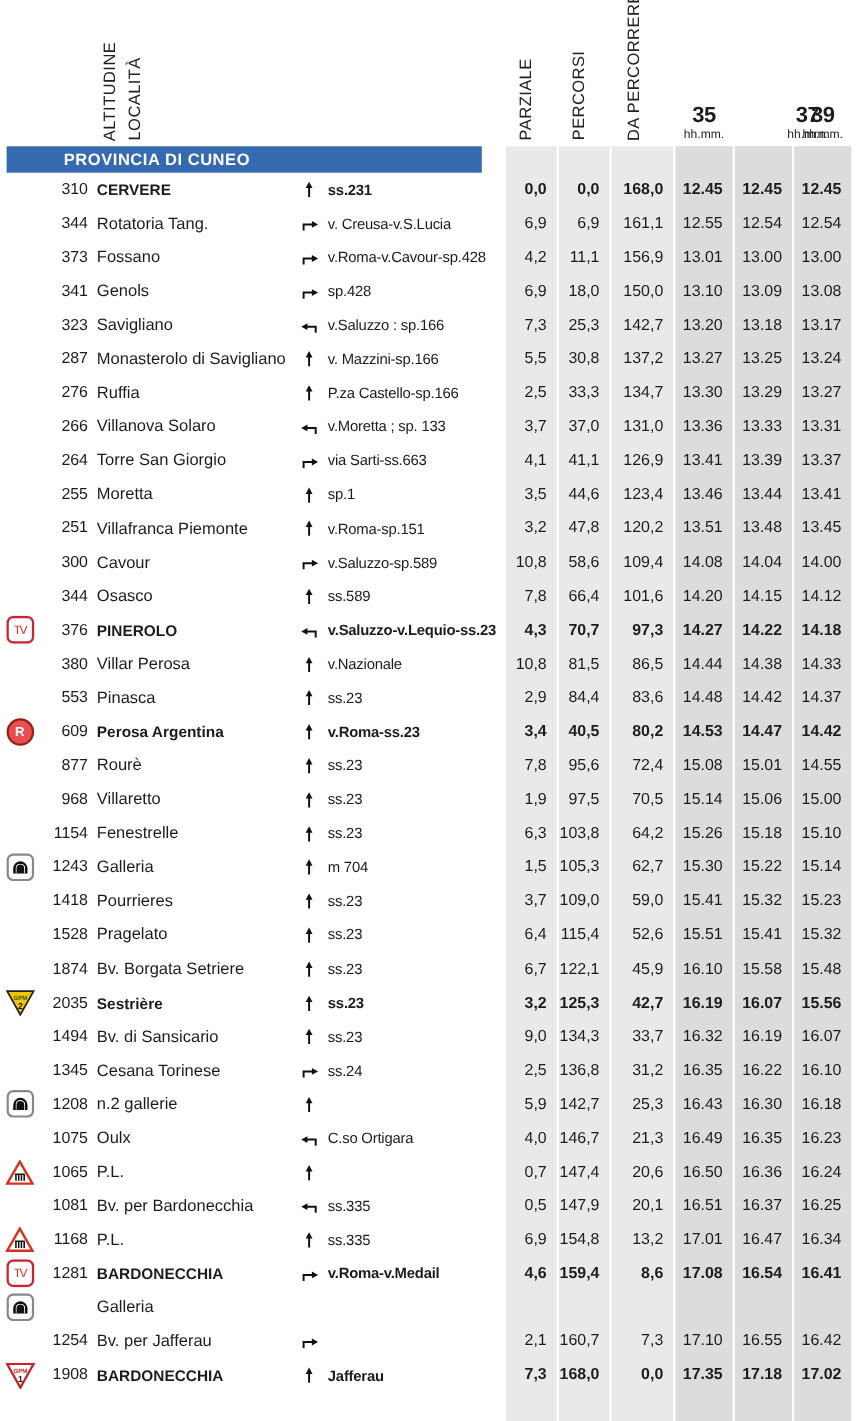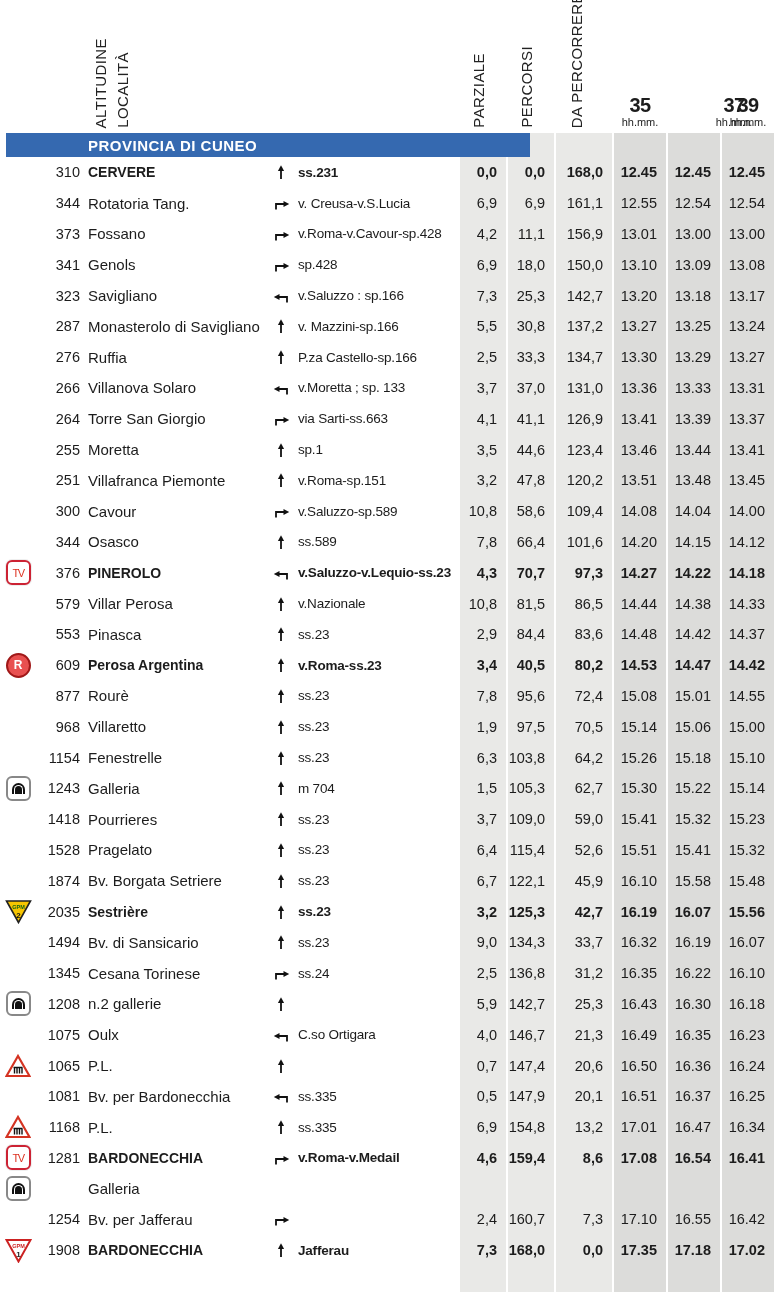--- a/index.html
+++ b/index.html
@@ -24,22 +24,22 @@
   .thead{position:relative;height:133px}
   .vlabel{position:absolute;bottom:5px;writing-mode:vertical-rl;transform:rotate(180deg);
           font-size:15px;font-weight:500;letter-spacing:.4px;white-space:nowrap;color:#222}
   .vl-alt{left:92px}.vl-loc{left:114px}.vl-par{left:470px}.vl-per{left:518px}.vl-dap{left:568px}
   .time-head{position:absolute;bottom:5px;text-align:center}
   .time-head .kmh{font-size:20px;font-weight:700;letter-spacing:-.5px;line-height:1}
   .time-head .unit{font-size:11px;color:#222;margin-top:1px}
   .th35{left:614px;width:52px}.th37{left:708px;width:52px}.th39{left:722px;width:52px}
 
   
-  .band{display:flex;align-items:center;height:24px;margin-left:6px;width:524px;
-        background:#3569b0;box-sizing:border-box;padding-left:82px}
+  .band{display:flex;align-items:center;height:24px;margin-left:6px;width:432px;
+        background:#3569b0;box-sizing:border-box;padding-left:52px}
   .band-label{color:#fff;font-weight:700;font-size:15px;letter-spacing:.5px}
 
   
   .row{display:flex;align-items:center;height:30.8px}
   .row.bold{font-weight:700}
   .c-ic{width:36px;display:flex;justify-content:center;align-items:center}
   .c-alt{width:44px;text-align:right;font-size:14.5px;font-weight:500}
   .row.bold .c-alt{font-weight:400}
   .c-loc{width:178px;margin-left:8px;font-size:15px;white-space:nowrap}
   .row.bold .c-loc{font-size:14px}
@@ -346,21 +346,21 @@
           <span class="c-road">v.Saluzzo-v.Lequio-ss.23</span>
           <span class="c-num n0">4,3</span>
           <span class="c-num n1">70,7</span>
           <span class="c-num n2">97,3</span>
           <span class="c-num n3">14.27</span>
           <span class="c-num n4">14.22</span>
           <span class="c-num n5">14.18</span>
         </div>
         <div class="row">
           <span class="c-ic"></span>
-          <span class="c-alt">579</span>
+          <span class="c-alt">380</span>
           <span class="c-loc">Villar Perosa</span>
           <span class="c-turn">
             <svg width="16" height="16" viewBox="0 0 16 16">
               <path d="M8 15V5" stroke="#111" stroke-width="1.8" fill="none"></path>
               <path d="M8 1.2 L4.9 7 H11.1 Z" fill="#111"></path>
             </svg>
           </span>
           <span class="c-road">v.Nazionale</span>
           <span class="c-num n0">10,8</span>
           <span class="c-num n1">81,5</span>
@@ -748,21 +748,21 @@
           <span class="c-ic"></span>
           <span class="c-alt">1254</span>
           <span class="c-loc">Bv. per Jafferau</span>
           <span class="c-turn">
             <svg width="17" height="16" viewBox="0 0 17 16">
               <path d="M3 14.5V9h9" stroke="#111" stroke-width="1.8" fill="none"></path>
               <path d="M16.2 9 L10.5 5.9 V12.1 Z" fill="#111"></path>
             </svg>
           </span>
           <span class="c-road"></span>
-          <span class="c-num n0">2,4</span>
+          <span class="c-num n0">2,1</span>
           <span class="c-num n1">160,7</span>
           <span class="c-num n2">7,3</span>
           <span class="c-num n3">17.10</span>
           <span class="c-num n4">16.55</span>
           <span class="c-num n5">16.42</span>
         </div>
         <div class="row bold">
           <span class="c-ic">
             <svg width="27" height="25" viewBox="0 0 27 25">
               <polygon points="13.5,23.5 1.5,2 25.5,2" fill="#fff" stroke="#cc2222" stroke-width="2"></polygon>

